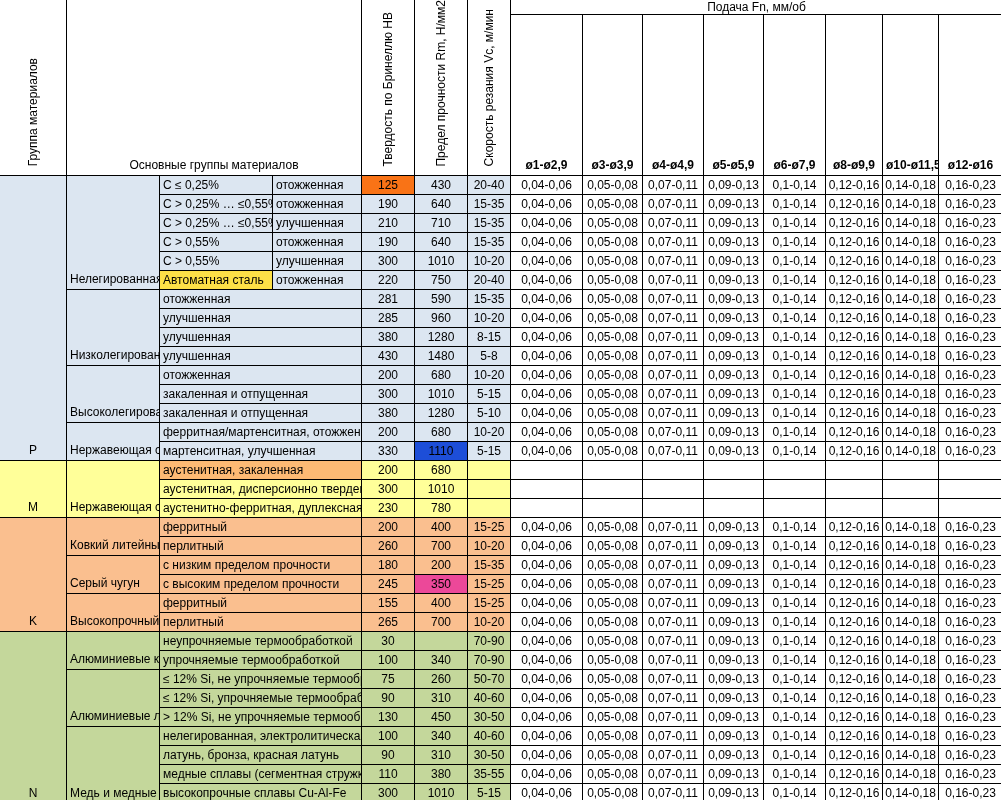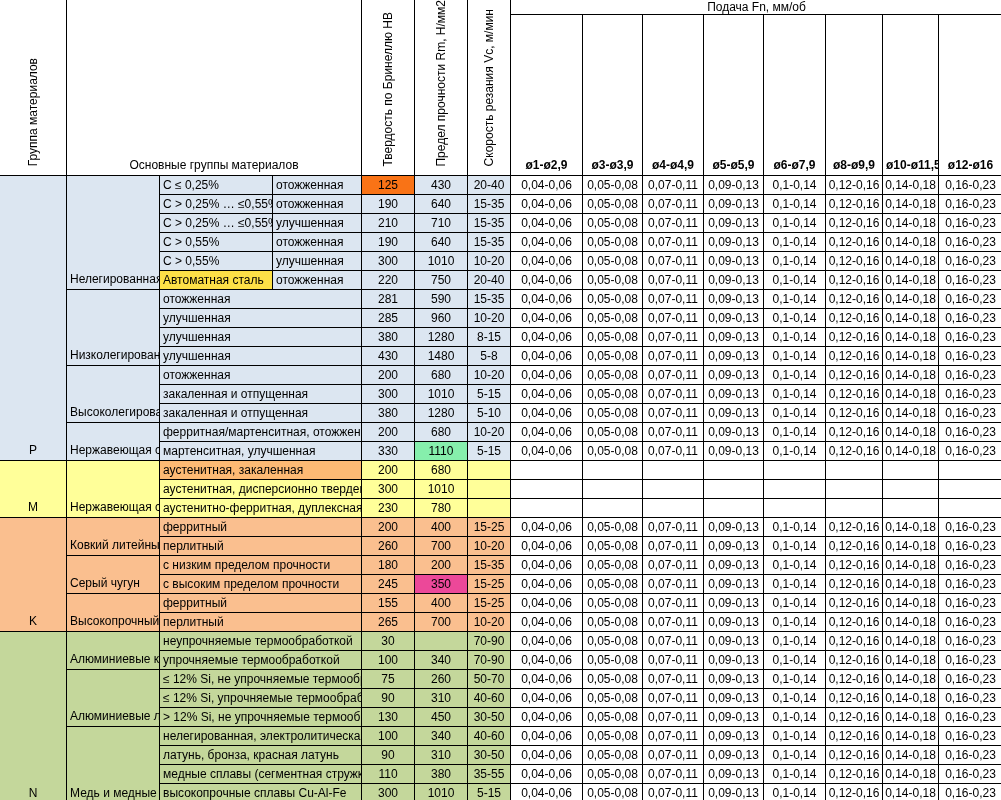--- a/index.html
+++ b/index.html
@@ -284,21 +284,21 @@
         <td class="num">0,07-0,11</td>
         <td class="num">0,09-0,13</td>
         <td class="num">0,1-0,14</td>
         <td class="num">0,12-0,16</td>
         <td class="num">0,14-0,18</td>
         <td class="num">0,16-0,23</td>
       </tr>
       <tr>
         <td class="mat" colspan="2" style="background: rgb(220, 230, 241);">мартенситная, улучшенная</td>
         <td class="num" style="background: rgb(220, 230, 241);">330</td>
-        <td class="num" style="background: #86efac;">1110</td>
+        <td class="num" style="background: #1d4ed8;">1110</td>
         <td class="num" style="background: rgb(220, 230, 241);">5-15</td>
         <td class="num">0,04-0,06</td>
         <td class="num">0,05-0,08</td>
         <td class="num">0,07-0,11</td>
         <td class="num">0,09-0,13</td>
         <td class="num">0,1-0,14</td>
         <td class="num">0,12-0,16</td>
         <td class="num">0,14-0,18</td>
         <td class="num">0,16-0,23</td>
       </tr>

